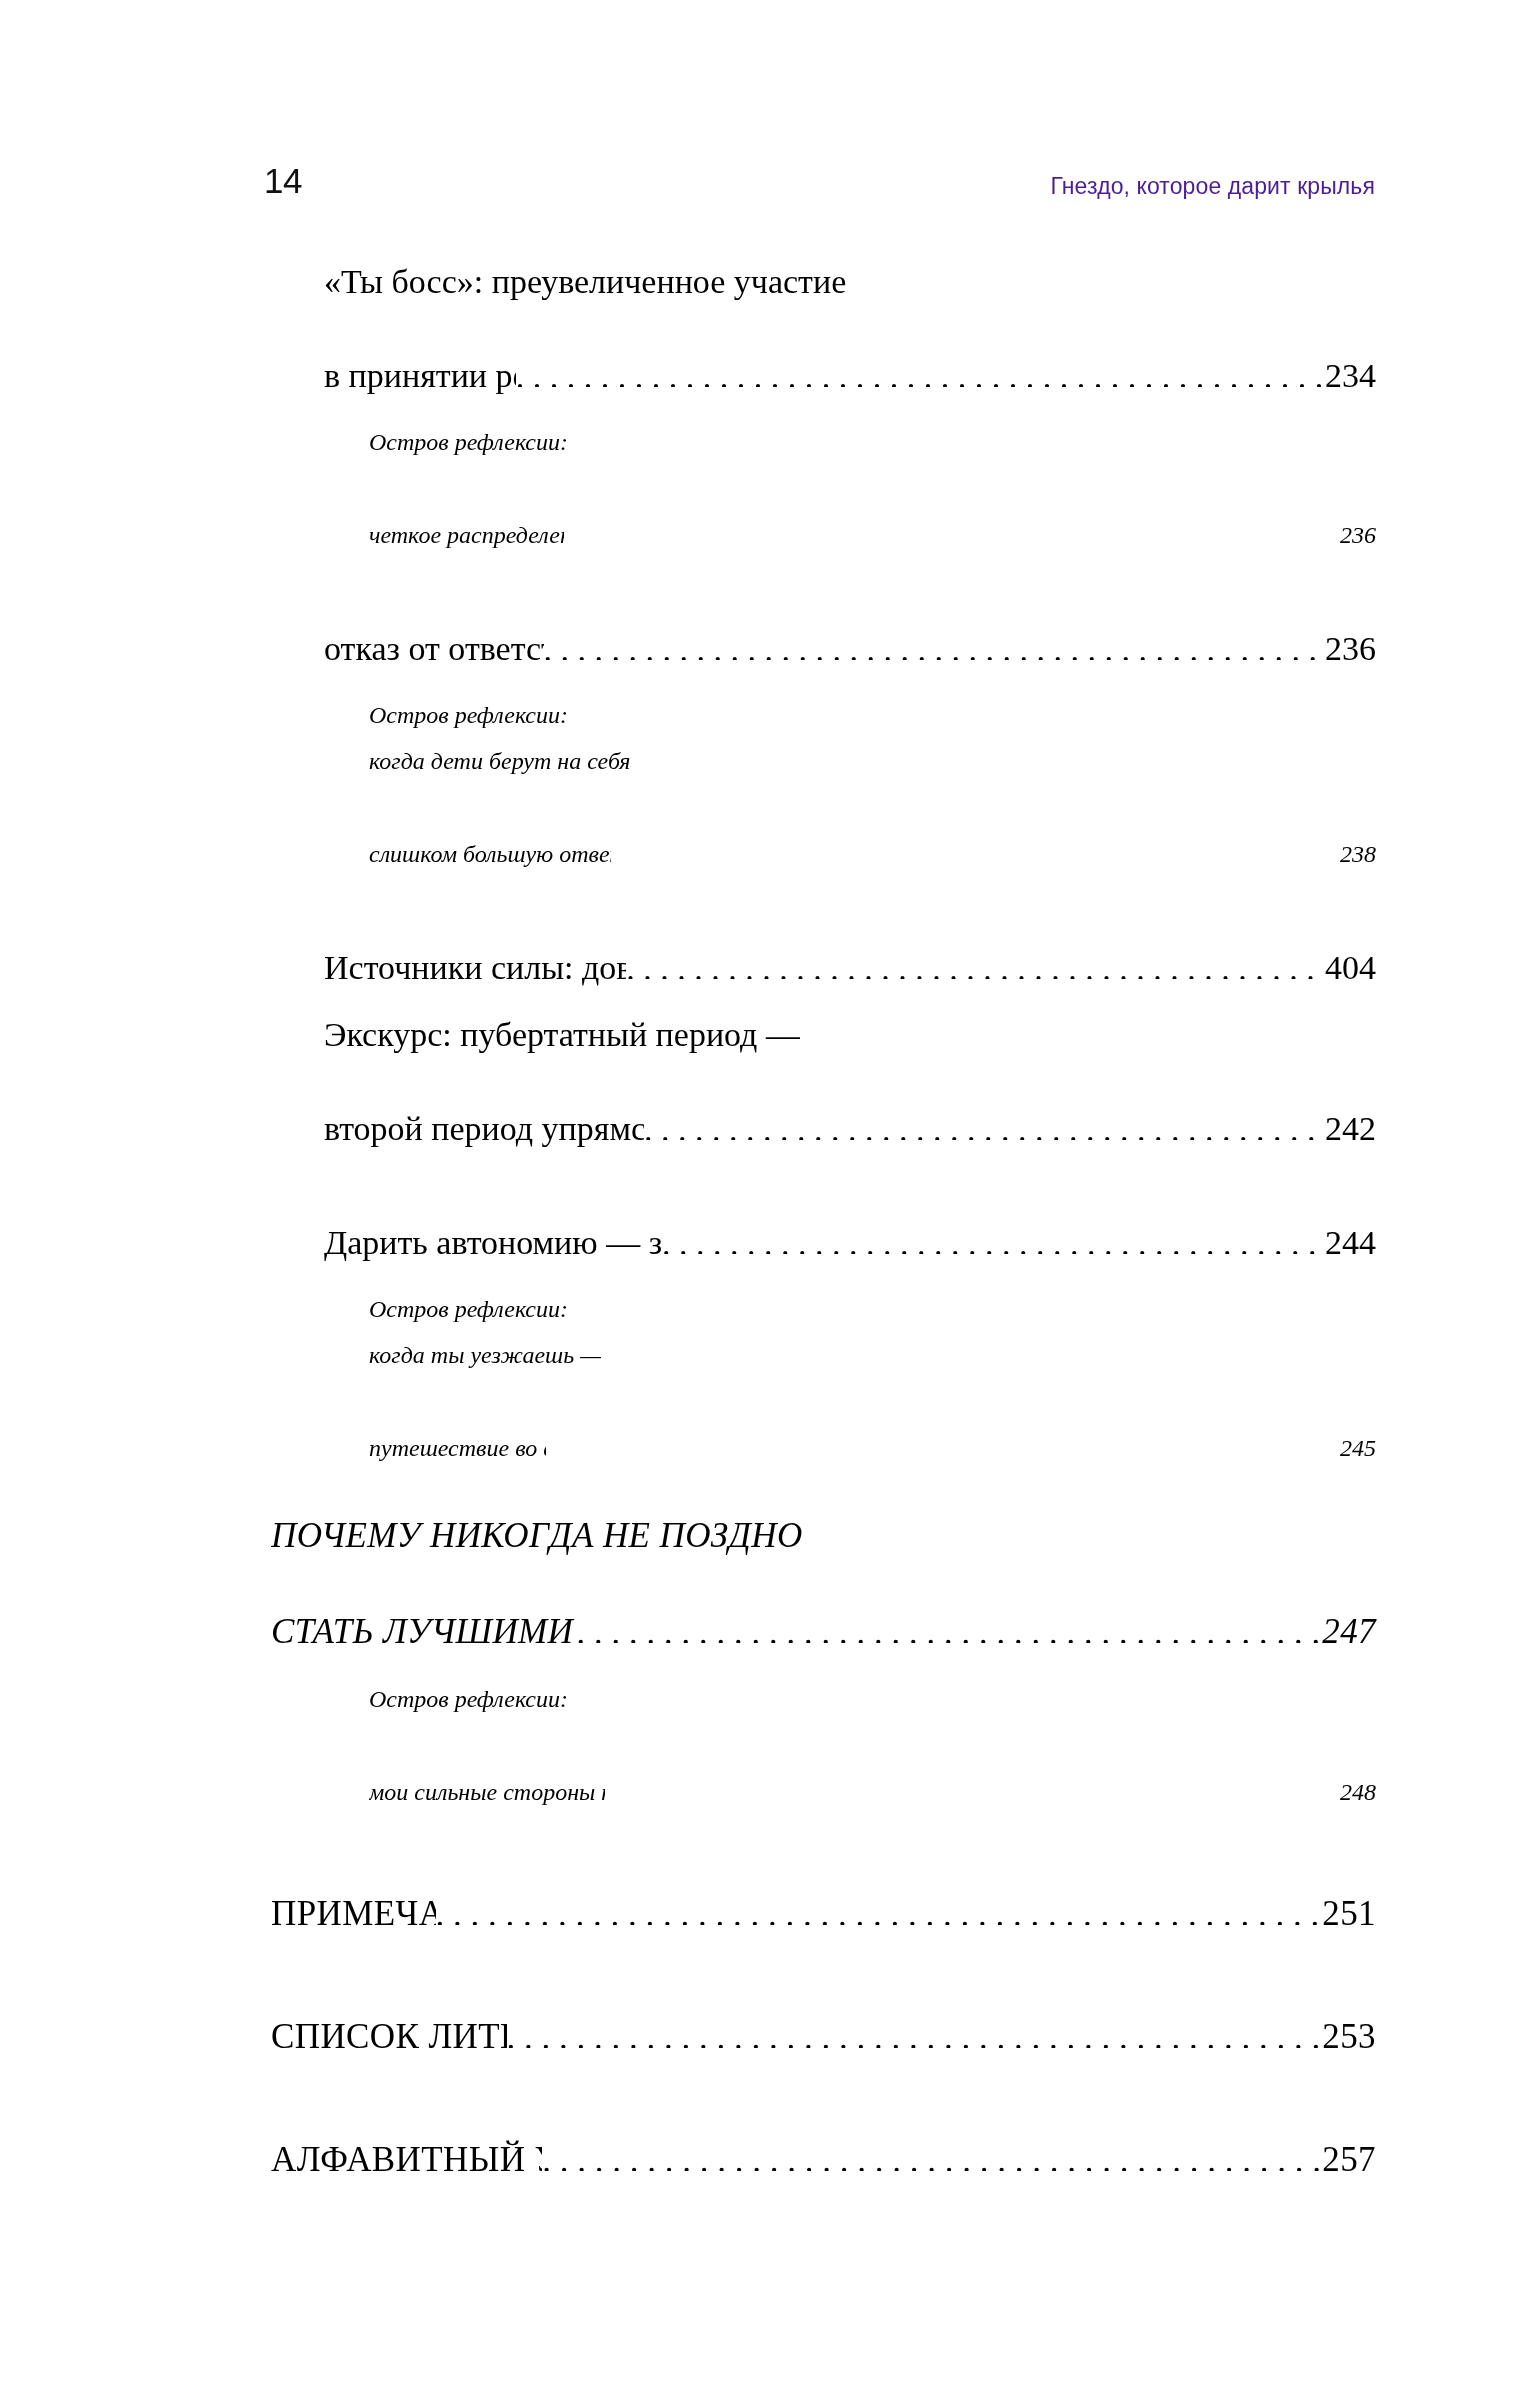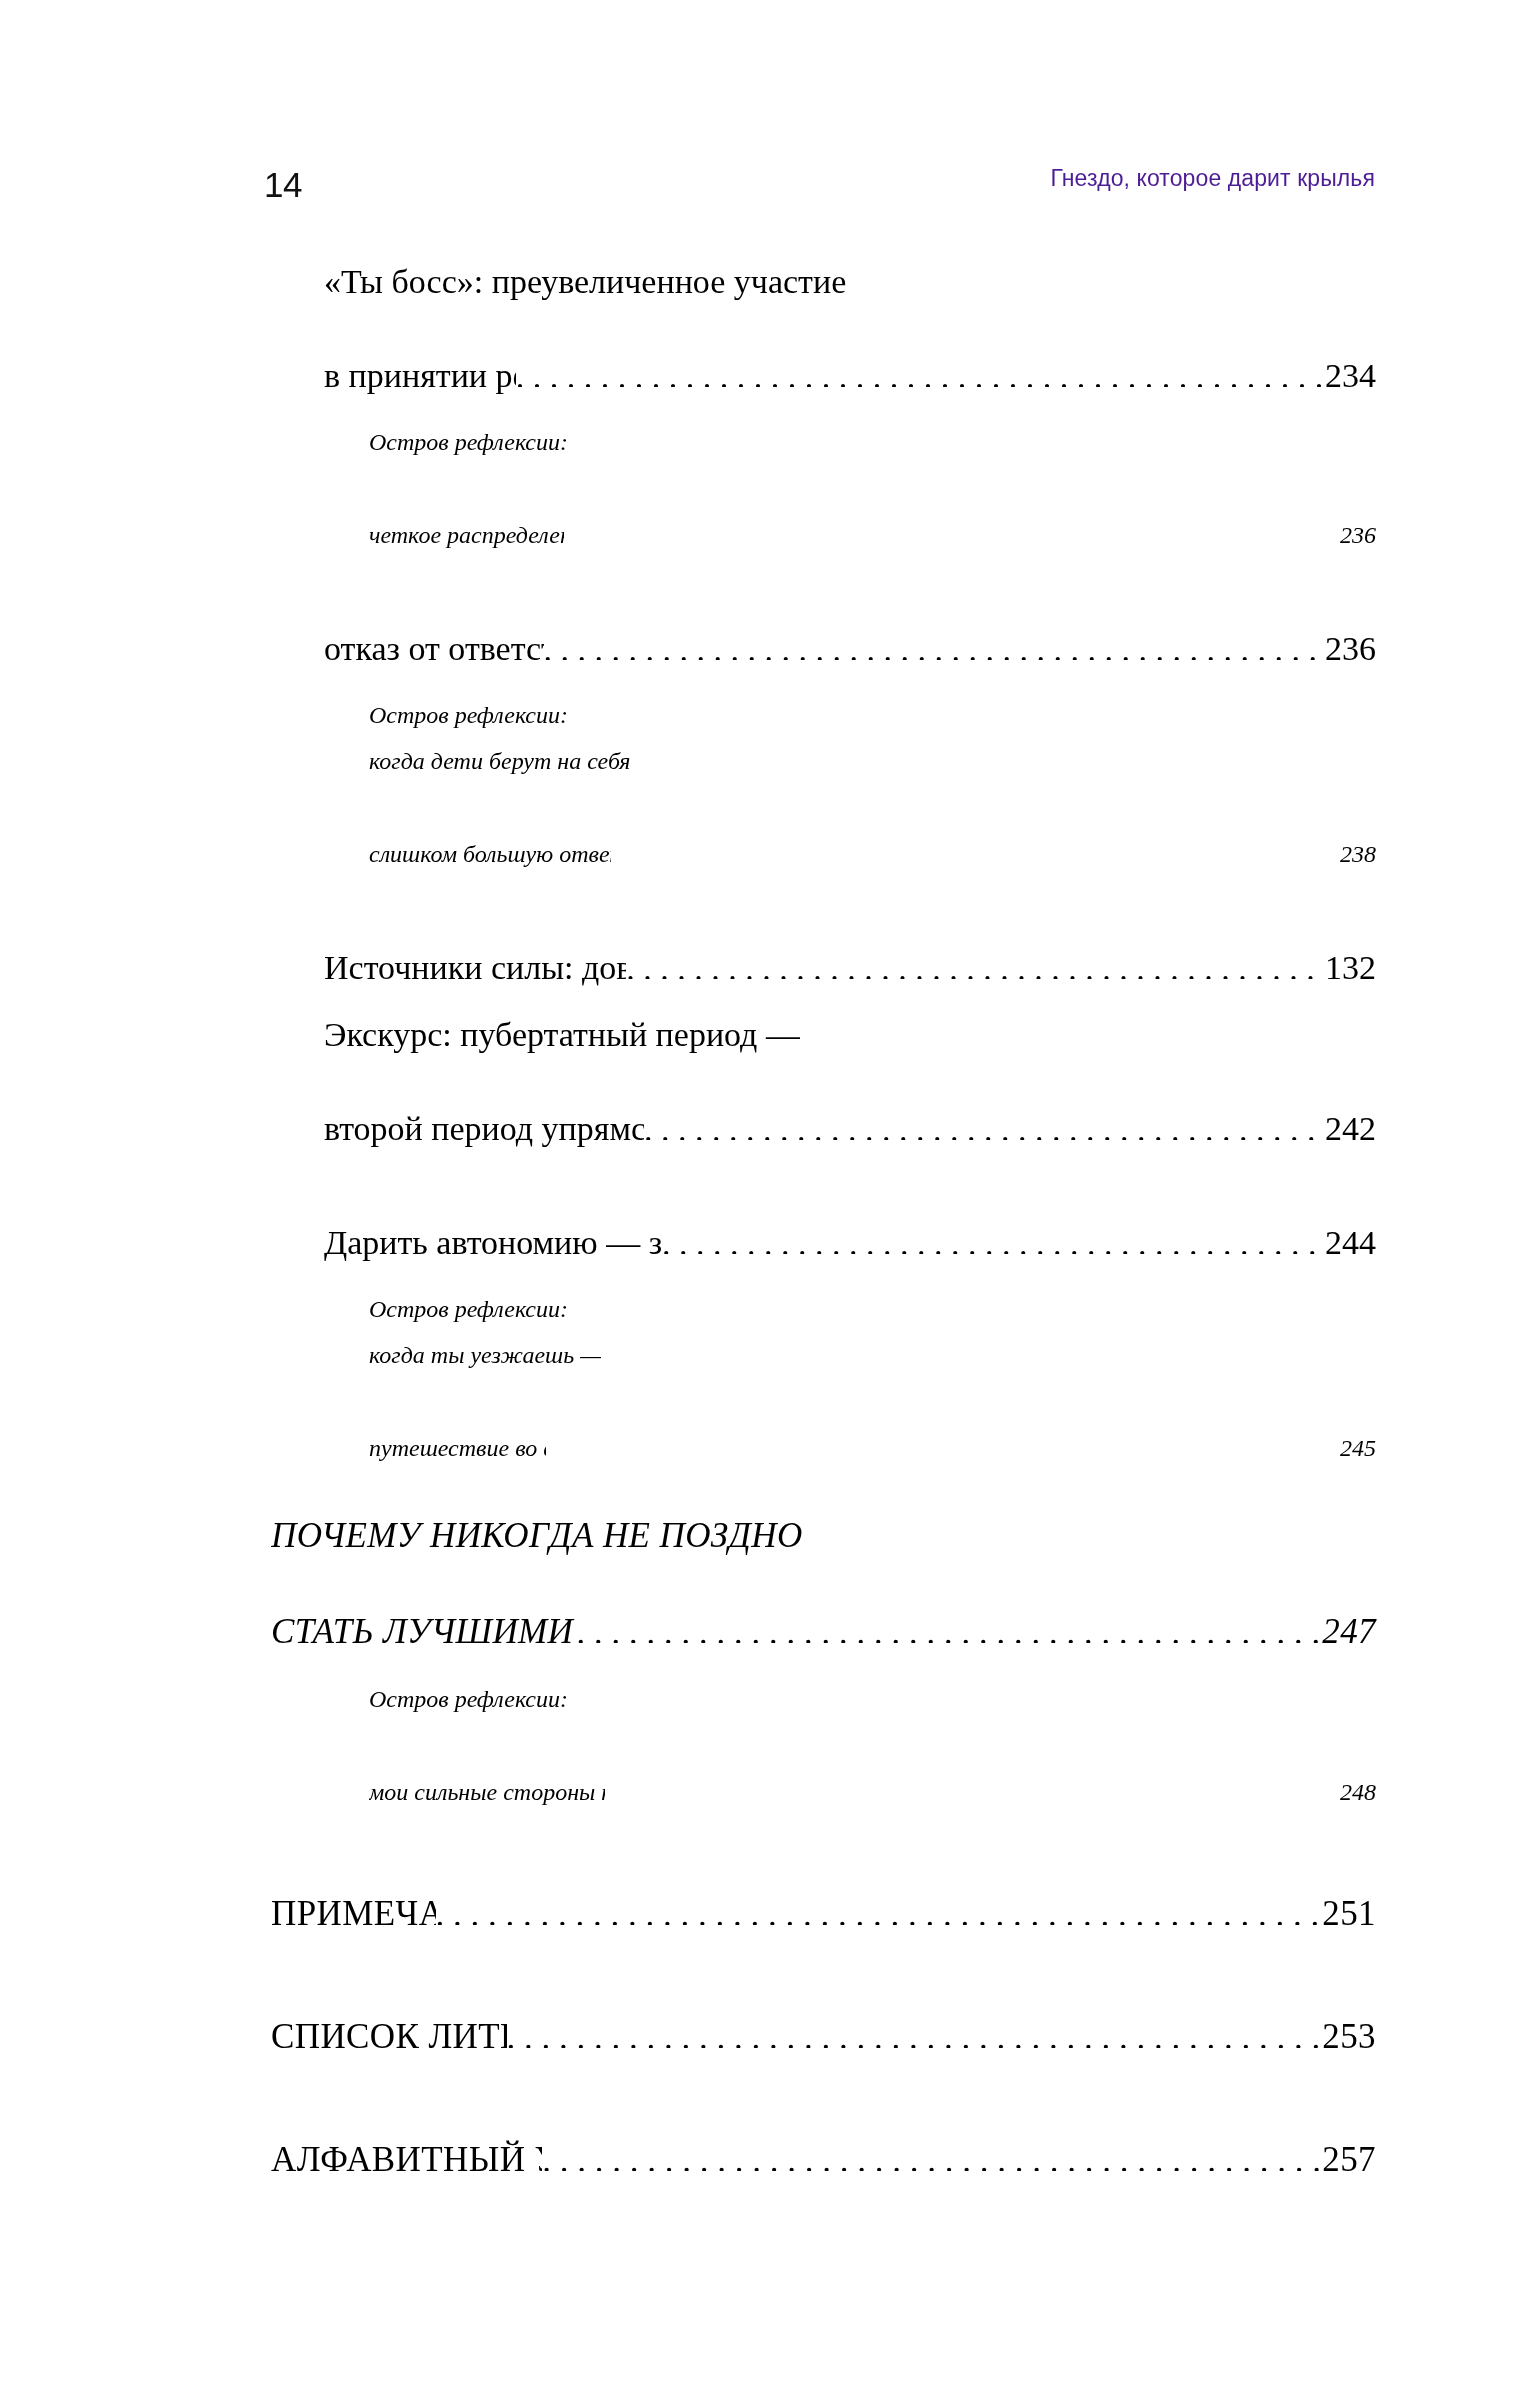--- a/index.html
+++ b/index.html
@@ -17,25 +17,25 @@
     overflow: hidden;
     font-family: "Liberation Serif", "DejaVu Serif", serif;
     color: #000000;
     -webkit-font-smoothing: antialiased;
   }
 
   
   .page-header {
     position: absolute;
     left: 264px;
-    top: 167px;
+    top: 156px;
     width: 1111px;
     height: 42px;
     display: flex;
-    align-items: flex-start;
+    align-items: flex-end;
     justify-content: space-between;
   }
 
   .folio {
     font-family: "Liberation Sans", "DejaVu Sans", sans-serif;
     font-size: 35px;
     line-height: 1;
     color: #111111;
     letter-spacing: -0.5px;
   }
@@ -190,21 +190,21 @@
         <div class="toc-line">
           <span class="toc-text">слишком большую ответственность</span>
           <span class="leader"></span>
           <span class="pageno">238</span>
         </div>
       </div>
       <div class="toc-block lvl-entry">
         <div class="toc-line">
           <span class="toc-text">Источники силы: доверять и поощрять</span>
           <span class="leader"></span>
-          <span class="pageno">132</span>
+          <span class="pageno">404</span>
         </div>
       </div>
       <div class="toc-block lvl-entry">
         <div class="toc-line">
           <span class="toc-text">Экскурс: пубертатный период —</span>
         </div>
         <div class="toc-line">
           <span class="toc-text">второй период упрямства и конец детства.</span>
           <span class="leader"></span>
           <span class="pageno">242</span>

